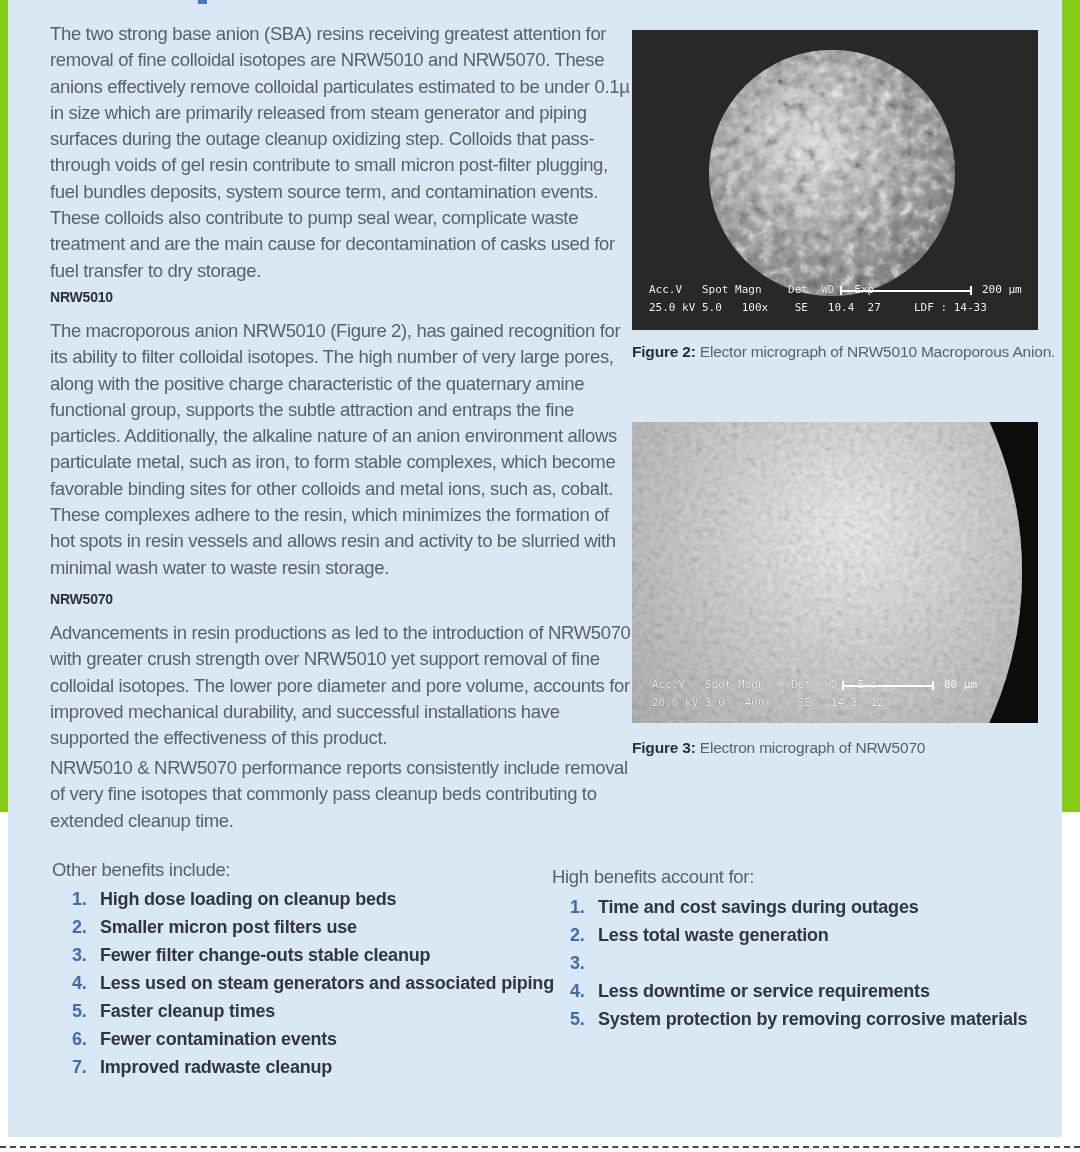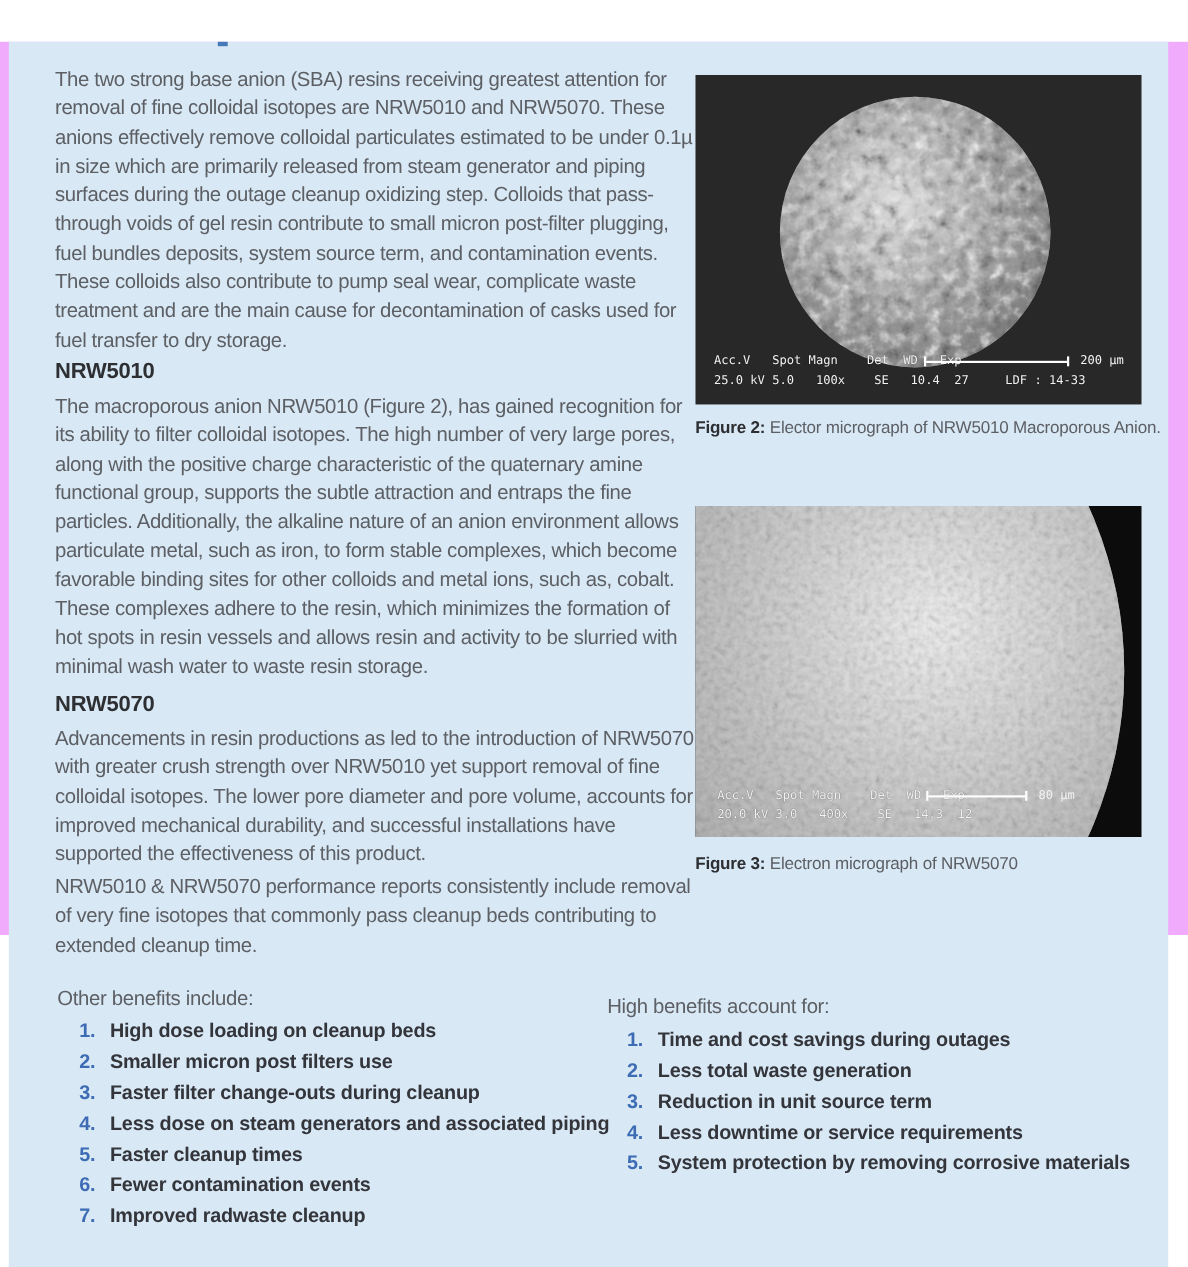--- a/index.html
+++ b/index.html
@@ -1,25 +1,25 @@
 <!DOCTYPE html>
 <html><head>
 <meta charset="utf-8">
 <style>
   * { margin:0; padding:0; box-sizing:border-box; }
   html,body { width:1080px; height:1152px; background:#ffffff; overflow:hidden;
               font-family:"Liberation Sans", sans-serif; }
-  .page { position:relative; width:1080px; height:812px; background:#f0abfc;margin-top:38px; }
+  .page { position:relative; width:1080px; height:812px; background:#84cc16; }
   .panel { position:absolute; left:8px; top:0; width:1054px; height:1137px; background:#d8e8f5; }
 
   .heading-remnant { position:absolute; left:190px; top:0; width:9px; height:4px; background:#4579b9; }
 
   .body-text { position:absolute; font-size:18.5px; line-height:26.3px; letter-spacing:-0.35px;
                color:#5c5f64; width:584px; }
-  .sec-heading { position:absolute; font-size:20px; font-weight:bold; color:#2d2f33; letter-spacing:-0.2px; }
+  .sec-heading { position:absolute; font-size:14px; font-weight:bold; color:#2d2f33; letter-spacing:-0.2px; }
 
   .pos-p1 { left:42px; top:21px; }
   .pos-h1 { left:42px; top:289px; }
   .pos-p2 { left:42px; top:318px; }
   .pos-h2 { left:42px; top:591px; }
   .pos-p3 { left:42px; top:620px; }
   .pos-p4 { left:42px; top:755px; width:592px; }
 
   .fig { position:absolute; width:406px; overflow:hidden; }
   .fig svg { display:block; }
@@ -159,25 +159,25 @@
       <div class="benefit-item">
           <span class="num">1.</span>
           <span class="txt">High dose loading on cleanup beds</span>
         </div>
       <div class="benefit-item">
           <span class="num">2.</span>
           <span class="txt">Smaller micron post filters use</span>
         </div>
       <div class="benefit-item">
           <span class="num">3.</span>
-          <span class="txt">Faster filter change-outs during cleanup</span>
+          <span class="txt">Fewer filter change-outs stable cleanup</span>
         </div>
       <div class="benefit-item">
           <span class="num">4.</span>
-          <span class="txt">Less dose on steam generators and associated piping</span>
+          <span class="txt">Less used on steam generators and associated piping</span>
         </div>
       <div class="benefit-item">
           <span class="num">5.</span>
           <span class="txt">Faster cleanup times</span>
         </div>
       <div class="benefit-item">
           <span class="num">6.</span>
           <span class="txt">Fewer contamination events</span>
         </div>
       <div class="benefit-item">
@@ -191,21 +191,20 @@
       <div class="benefit-item">
           <span class="num">1.</span>
           <span class="txt">Time and cost savings during outages</span>
         </div>
       <div class="benefit-item">
           <span class="num">2.</span>
           <span class="txt">Less total waste generation</span>
         </div>
       <div class="benefit-item">
           <span class="num">3.</span>
-          <span class="txt">Reduction in unit source term</span>
         </div>
       <div class="benefit-item">
           <span class="num">4.</span>
           <span class="txt">Less downtime or service requirements</span>
         </div>
       <div class="benefit-item">
           <span class="num">5.</span>
           <span class="txt">System protection by removing corrosive materials</span>
         </div>
     </div>

